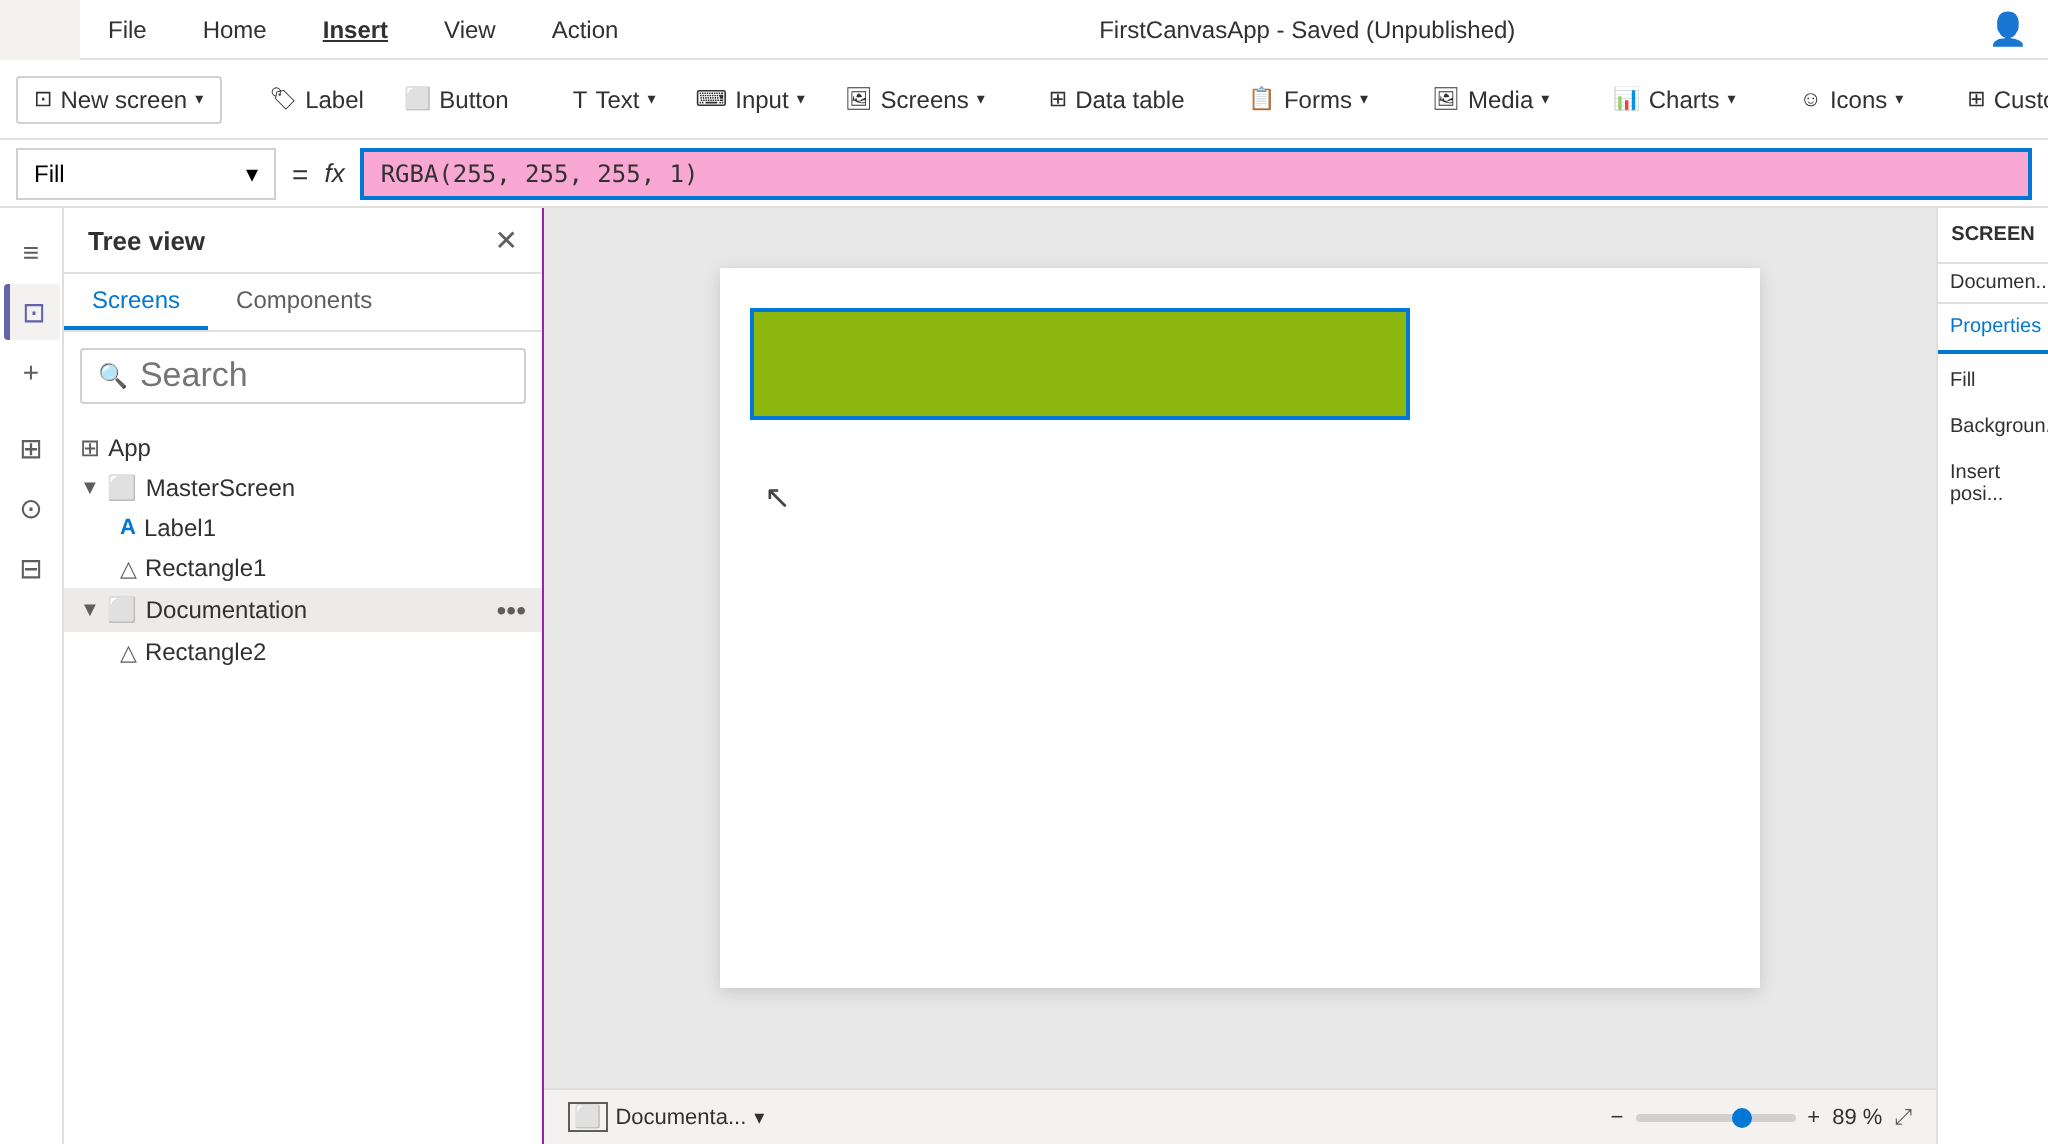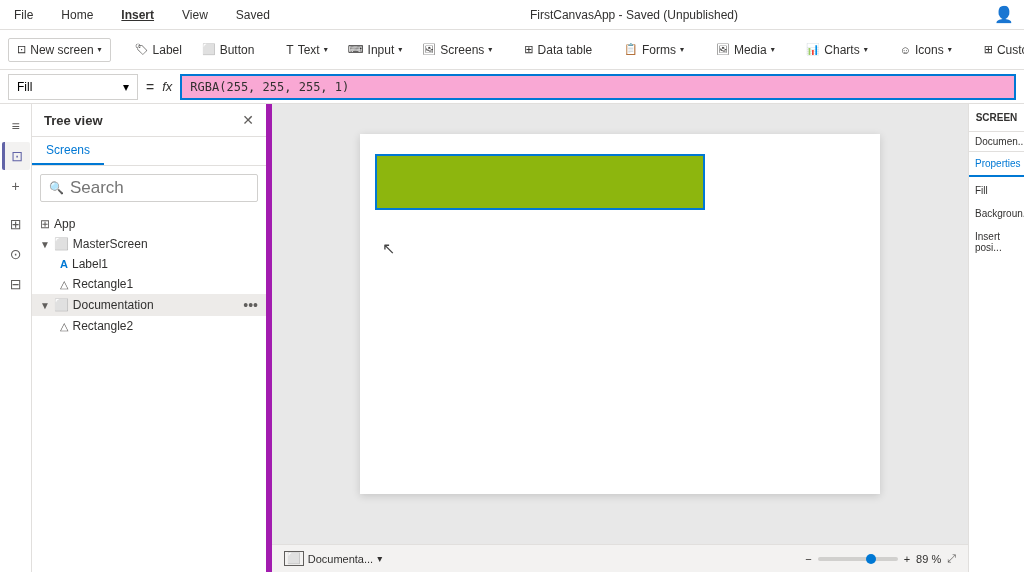--- a/index.html
+++ b/index.html
@@ -1,19 +1,19 @@
 <!DOCTYPE html>
 <html><head>
   <meta charset="utf-8">
   <style>
     * { box-sizing: border-box; margin: 0; padding: 0; }
     body { font-family: 'Segoe UI', Arial, sans-serif; font-size: 12px; background: #f3f2f1; overflow: hidden; width: 1024px; height: 572px; display: flex; flex-direction: column; }
 
     
-    .title-bar { height: 30px; background: #fff; display: flex; align-items: center; justify-content: space-between; padding: 0 10px; border-bottom: 1px solid #e1dfdd; }
+    .title-bar { height: 30px; background: #fff; display: flex; align-items: center; justify-content: space-between; padding: 0 10px; border-bottom: 1px solid #e1dfdd; margin-left: 40px; }
     .title-bar-left { display: flex; gap: 20px; font-size: 12px; color: #323130; }
     .title-bar-left span { cursor: pointer; padding: 2px 4px; }
     .title-bar-center { font-size: 12px; color: #323130; text-align: center; }
     .title-bar-right { display: flex; align-items: center; gap: 8px; font-size: 12px; color: #323130; }
 
     
     .toolbar { height: 40px; background: #fff; display: flex; align-items: center; padding: 0 8px; gap: 4px; border-bottom: 1px solid #e1dfdd; }
     .toolbar-btn { display: flex; align-items: center; gap: 4px; padding: 4px 8px; border: none; background: transparent; cursor: pointer; font-size: 12px; color: #323130; border-radius: 2px; white-space: nowrap; }
     .toolbar-btn .chevron { font-size: 8px; }
     .toolbar-divider { width: 1px; height: 24px; background: #e1dfdd; margin: 0 4px; }
@@ -28,21 +28,21 @@
 
     
     .main-layout { display: flex; flex: 1; overflow: hidden; }
 
     
     .sidebar-icons { width: 32px; background: #fff; display: flex; flex-direction: column; align-items: center; padding-top: 8px; gap: 2px; border-right: 1px solid #e1dfdd; }
     .sidebar-icon-btn { width: 28px; height: 28px; display: flex; align-items: center; justify-content: center; cursor: pointer; border-radius: 2px; color: #605e5c; font-size: 14px; }
     .sidebar-icon-btn.active-bar { border-left: 2px solid #6264a7; color: #6264a7; background: #f3f2f1; }
 
     
-    .tree-panel { width: 240px; background: #fff; border-right: 6px solid #a21caf; display: flex; flex-direction: column; }
+    .tree-panel { width: 240px; background: #fff; border-right: 1px solid #a21caf; display: flex; flex-direction: column; }
     .tree-header { display: flex; align-items: center; justify-content: space-between; padding: 8px 12px; border-bottom: 1px solid #e1dfdd; }
     .tree-title { font-size: 13px; font-weight: 600; color: #323130; }
     .tree-close { cursor: pointer; color: #605e5c; font-size: 14px; }
     .tree-tabs { display: flex; border-bottom: 1px solid #e1dfdd; }
     .tree-tab { padding: 6px 14px; font-size: 12px; cursor: pointer; color: #605e5c; border-bottom: 2px solid transparent; }
     .tree-tab.active { color: #0078d4; border-bottom-color: #0078d4; }
     .tree-search { padding: 8px; }
     .tree-search-box { width: 100%; height: 28px; border: 1px solid #d1d0ce; display: flex; align-items: center; padding: 0 8px; gap: 6px; background: #fff; border-radius: 2px; }
     .tree-search-box input { border: none; outline: none; font-size: 17px; flex: 1; background: transparent; color: #323130; }
     .tree-search-icon { color: #605e5c; font-size: 12px; }
@@ -75,21 +75,21 @@
   </style>
 </head>
 <body>
 
 <div class="title-bar">
   <div class="title-bar-left">
     <span>File</span>
     <span>Home</span>
     <span style="font-weight:600; text-decoration:underline;">Insert</span>
     <span>View</span>
-    <span>Saved</span>
+    <span>Action</span>
   </div>
   <div class="title-bar-center">FirstCanvasApp - Saved (Unpublished)</div>
   <div class="title-bar-right">
     <span style="font-size:16px; cursor:pointer;">👤</span>
   </div>
 </div>
 
 <div class="toolbar">
   <button class="toolbar-btn toolbar-btn-new">
     <span style="font-size:11px;">⊡</span>
@@ -181,20 +181,21 @@
     <div class="sidebar-icon-btn">⊟</div>
   </div>
 
   <div class="tree-panel">
     <div class="tree-header">
       <span class="tree-title">Tree view</span>
       <span class="tree-close">✕</span>
     </div>
     <div class="tree-tabs">
       <div class="tree-tab active">Screens</div>
+      <div class="tree-tab">Components</div>
     </div>
     <div class="tree-search">
       <div class="tree-search-box">
         <span class="tree-search-icon">🔍</span>
         <input type="text" placeholder="Search" style="">
       </div>
     </div>
     <div class="tree-items">
 
       <div class="tree-item">

